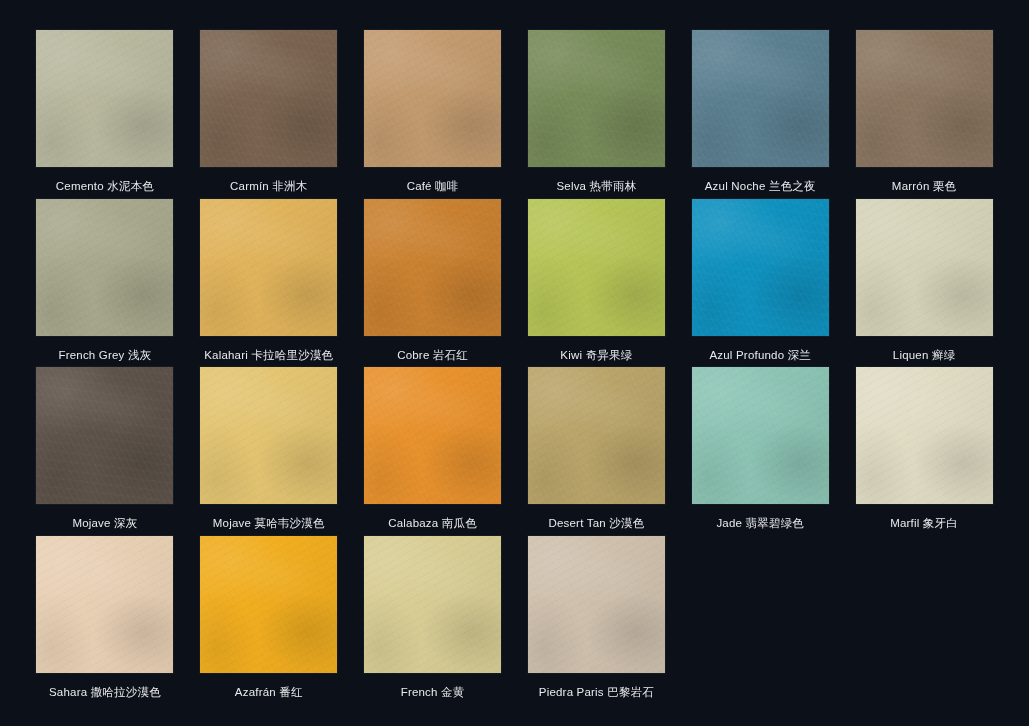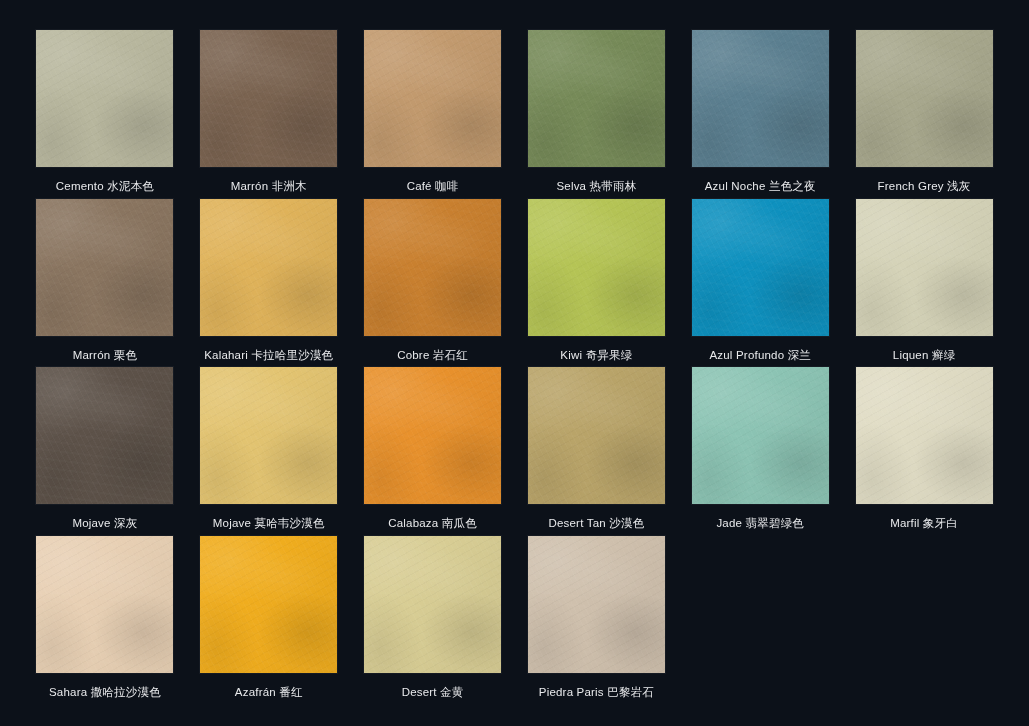--- a/index.html
+++ b/index.html
@@ -81,41 +81,41 @@
 </head>
 <body style="background: rgb(12, 17, 25);">
 
 <div class="palette-board" id="board">
     <div class="swatch-cell">
       <div class="swatch-chip" style="background-color: rgb(185, 184, 159);"></div>
       <div class="swatch-label">Cemento 水泥本色</div>
     </div>
     <div class="swatch-cell">
       <div class="swatch-chip" style="background-color: rgb(122, 99, 80);"></div>
-      <div class="swatch-label">Marrón 非洲木</div>
+      <div class="swatch-label">Carmín 非洲木</div>
     </div>
     <div class="swatch-cell">
       <div class="swatch-chip" style="background-color: rgb(194, 154, 110);"></div>
       <div class="swatch-label">Café 咖啡</div>
     </div>
     <div class="swatch-cell">
       <div class="swatch-chip" style="background-color: rgb(118, 138, 88);"></div>
       <div class="swatch-label">Selva 热带雨林</div>
     </div>
     <div class="swatch-cell">
       <div class="swatch-chip" style="background-color: rgb(91, 127, 144);"></div>
       <div class="swatch-label">Azul Noche 兰色之夜</div>
     </div>
     <div class="swatch-cell">
+      <div class="swatch-chip" style="background-color: rgb(138, 117, 96);"></div>
+      <div class="swatch-label">Marrón 栗色</div>
+    </div>
+    <div class="swatch-cell">
       <div class="swatch-chip" style="background-color: rgb(168, 168, 141);"></div>
       <div class="swatch-label">French Grey 浅灰</div>
-    </div>
-    <div class="swatch-cell">
-      <div class="swatch-chip" style="background-color: rgb(138, 117, 96);"></div>
-      <div class="swatch-label">Marrón 栗色</div>
     </div>
     <div class="swatch-cell">
       <div class="swatch-chip" style="background-color: rgb(224, 179, 90);"></div>
       <div class="swatch-label">Kalahari 卡拉哈里沙漠色</div>
     </div>
     <div class="swatch-cell">
       <div class="swatch-chip" style="background-color: rgb(201, 128, 47);"></div>
       <div class="swatch-label">Cobre 岩石红</div>
     </div>
     <div class="swatch-cell">
@@ -157,19 +157,19 @@
     <div class="swatch-cell">
       <div class="swatch-chip" style="background-color: rgb(232, 208, 180);"></div>
       <div class="swatch-label">Sahara 撒哈拉沙漠色</div>
     </div>
     <div class="swatch-cell">
       <div class="swatch-chip" style="background-color: rgb(240, 173, 30);"></div>
       <div class="swatch-label">Azafrán 番红</div>
     </div>
     <div class="swatch-cell">
       <div class="swatch-chip" style="background-color: rgb(216, 205, 148);"></div>
-      <div class="swatch-label">Desert 金黄</div>
+      <div class="swatch-label">French 金黄</div>
     </div>
     <div class="swatch-cell">
       <div class="swatch-chip" style="background-color: rgb(207, 192, 173);"></div>
       <div class="swatch-label">Piedra Paris 巴黎岩石</div>
     </div>
   </div>
 
 </body></html>

